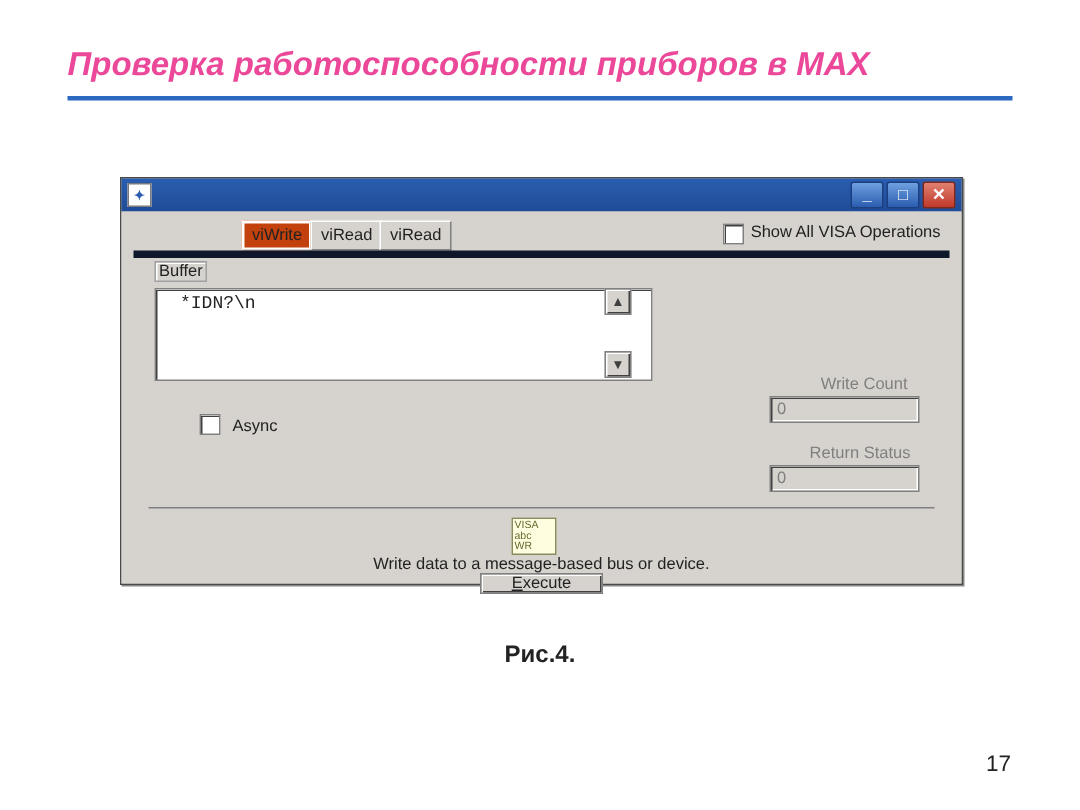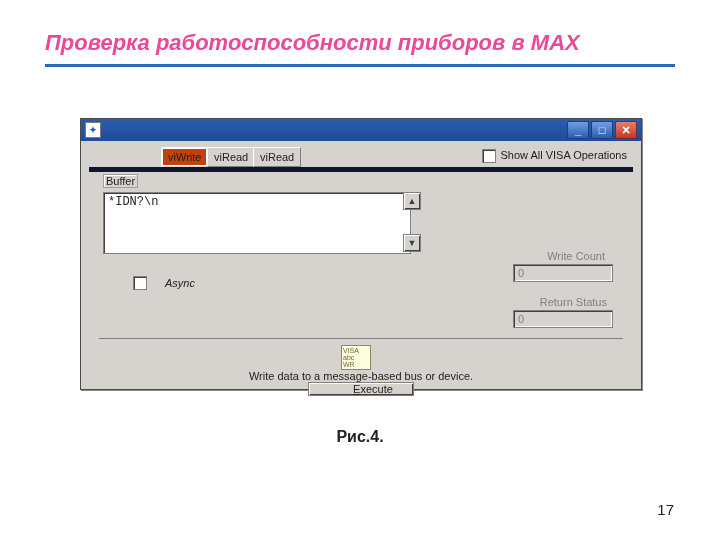--- a/index.html
+++ b/index.html
@@ -160,44 +160,43 @@
     position: absolute;
     left: 14px;
     top: 20px;
     width: 298px;
     height: 56px;
     background: #fff;
     border: 1px solid #808080;
     box-shadow: inset 1px 1px 0 #404040, inset -1px -1px 0 #fff;
     font-family: "Courier New", monospace;
     font-size: 12px;
-    padding: 2px 4px;
+    padding: 2px 16px;
   }
   .scrollbtn {
     position: absolute;
     width: 16px; height: 16px;
     background: #d6d3ce;
     border: 1px solid #808080;
     box-shadow: inset 1px 1px 0 #fff, inset -1px -1px 0 #404040;
     display: inline-flex;
     align-items: center;
     justify-content: center;
     font-size: 9px;
     color: #404040;
   }
 
   .async {
     position: absolute;
     left: 44px;
     top: 104px;
     font-size: 11px;
     display: flex;
-    align-items: center;
-    gap: 18px;
-    font-style: italic;
+    align-items: flex-end;
+    gap: 8px;
   }
 
   .rlabel {
     position: absolute;
     font-size: 11px;
     color: #808080;
   }
   .rfield {
     position: absolute;
     width: 90px;
@@ -242,21 +241,20 @@
   .exec-btn {
     width: 80px;
     height: 20px;
     background: #d6d3ce;
     border: 1px solid #808080;
     box-shadow: inset 1px 1px 0 #fff, inset -1px -1px 0 #404040;
     font-size: 11px;
     display: inline-flex;
     align-items: center;
     justify-content: center;
-    padding-left: 24px;
   }
   .exec-btn u { text-decoration: underline; }
 
   .figlabel {
     position: absolute;
     left: 0; right: 0;
     top: 428px;
     text-align: center;
     font-weight: bold;
     font-size: 16px;

